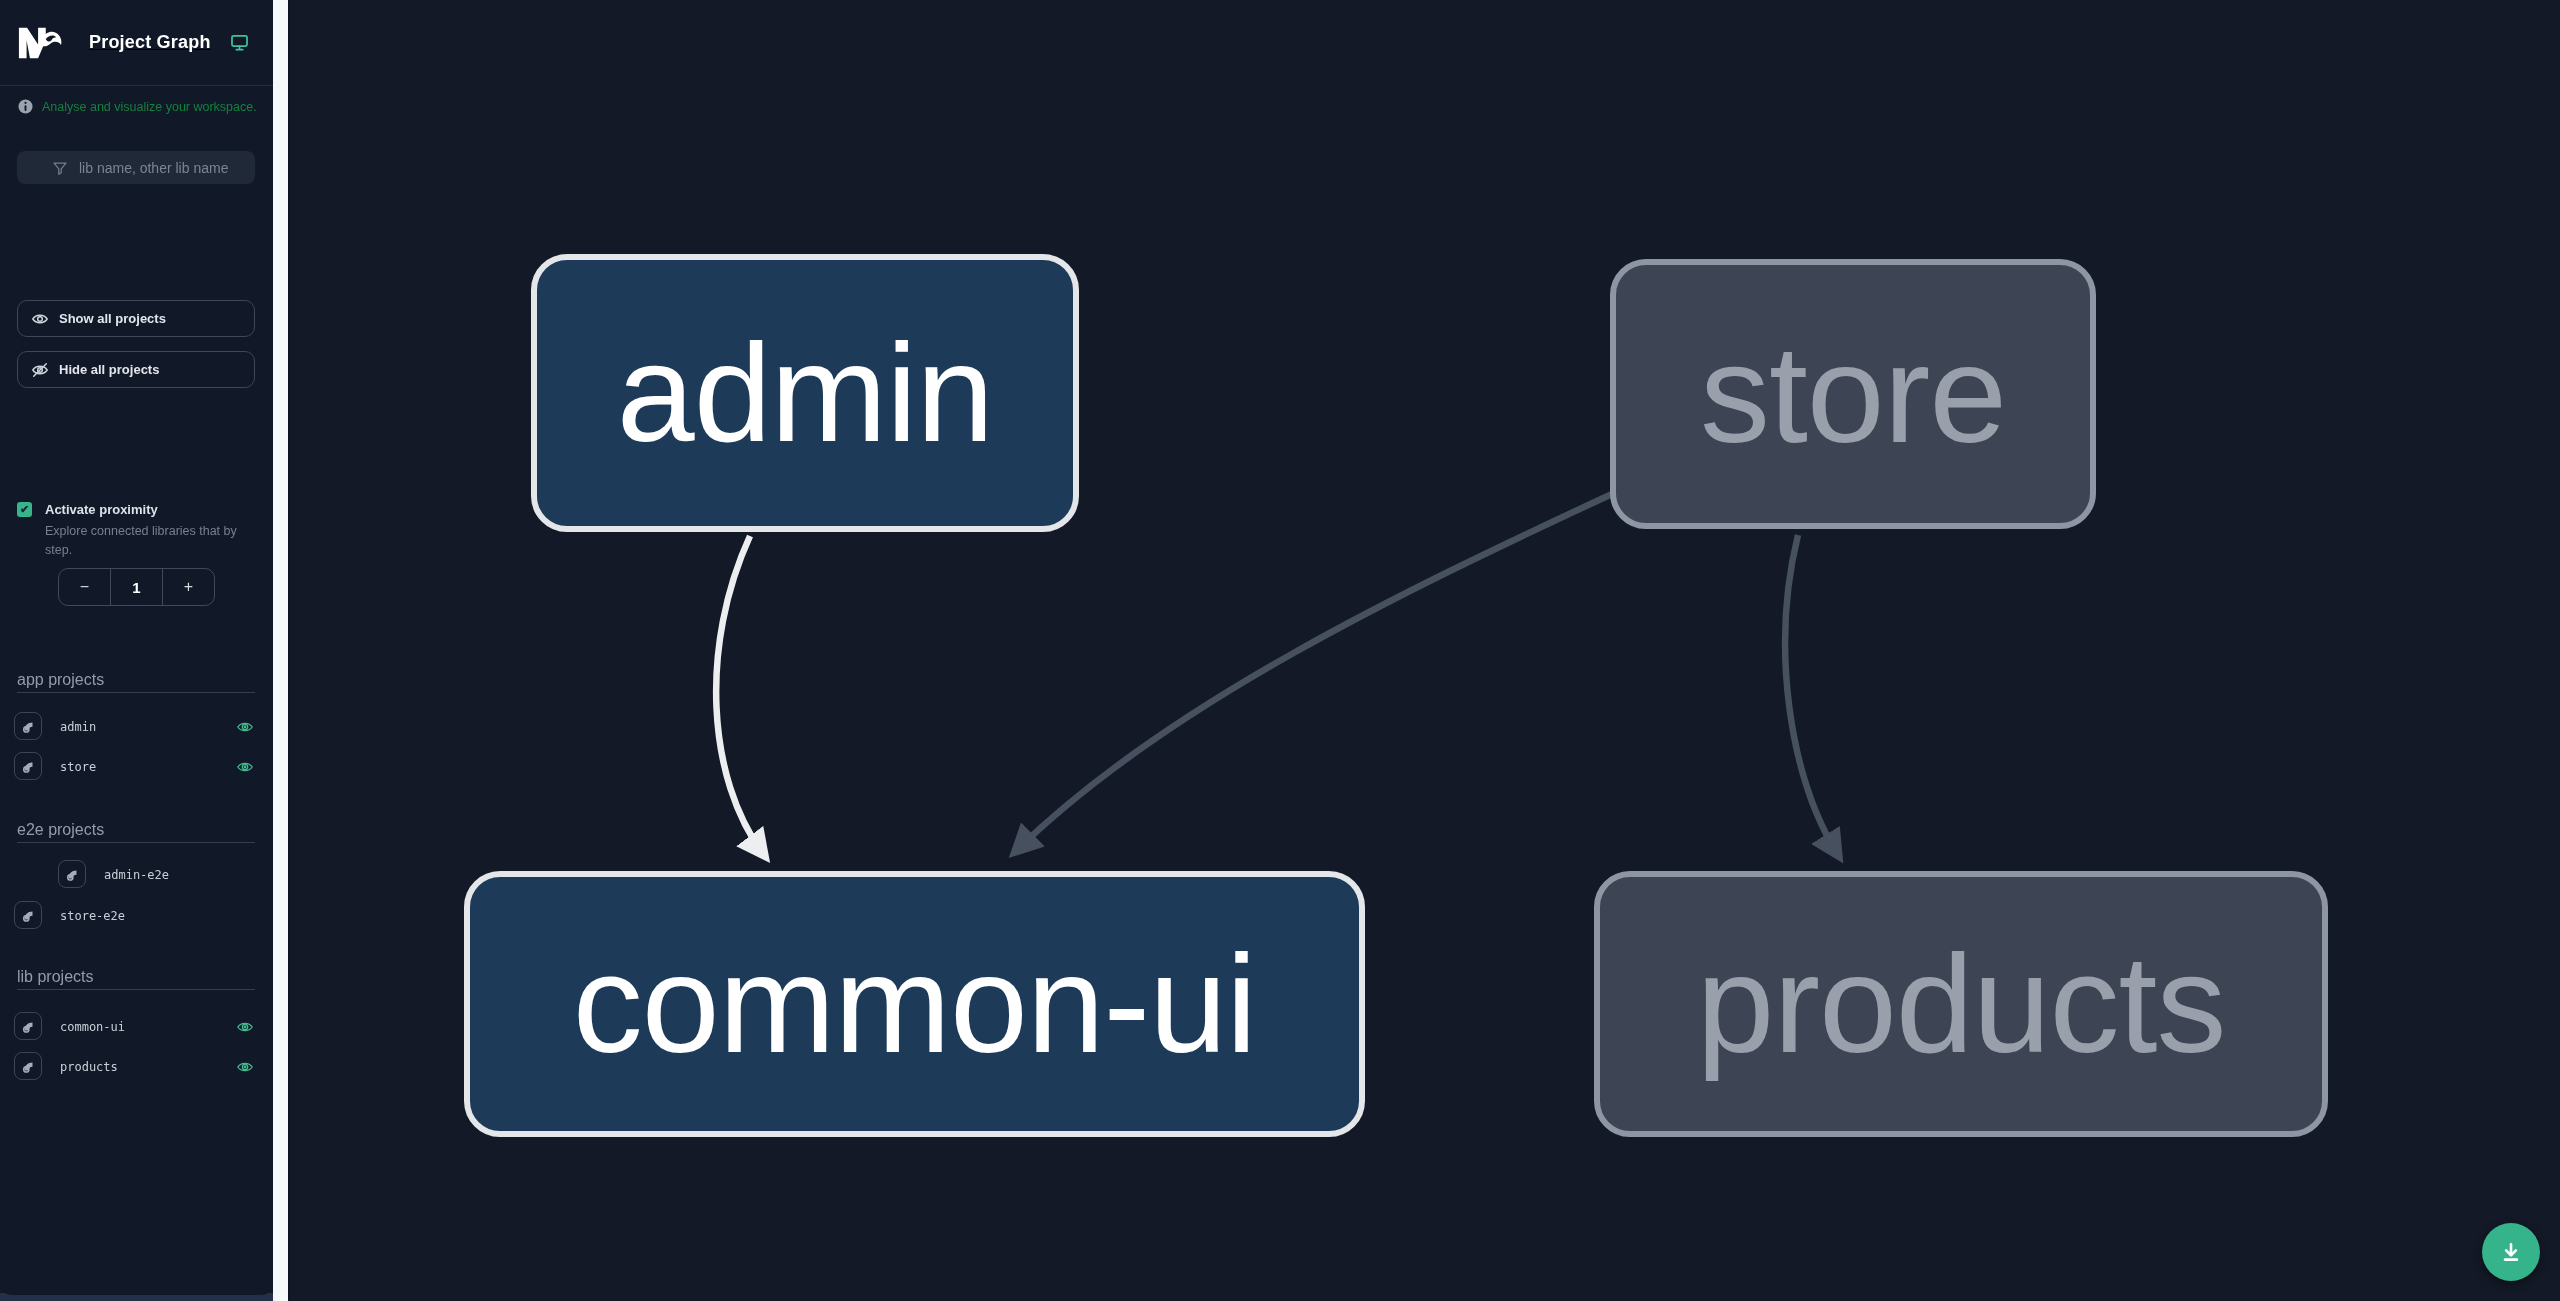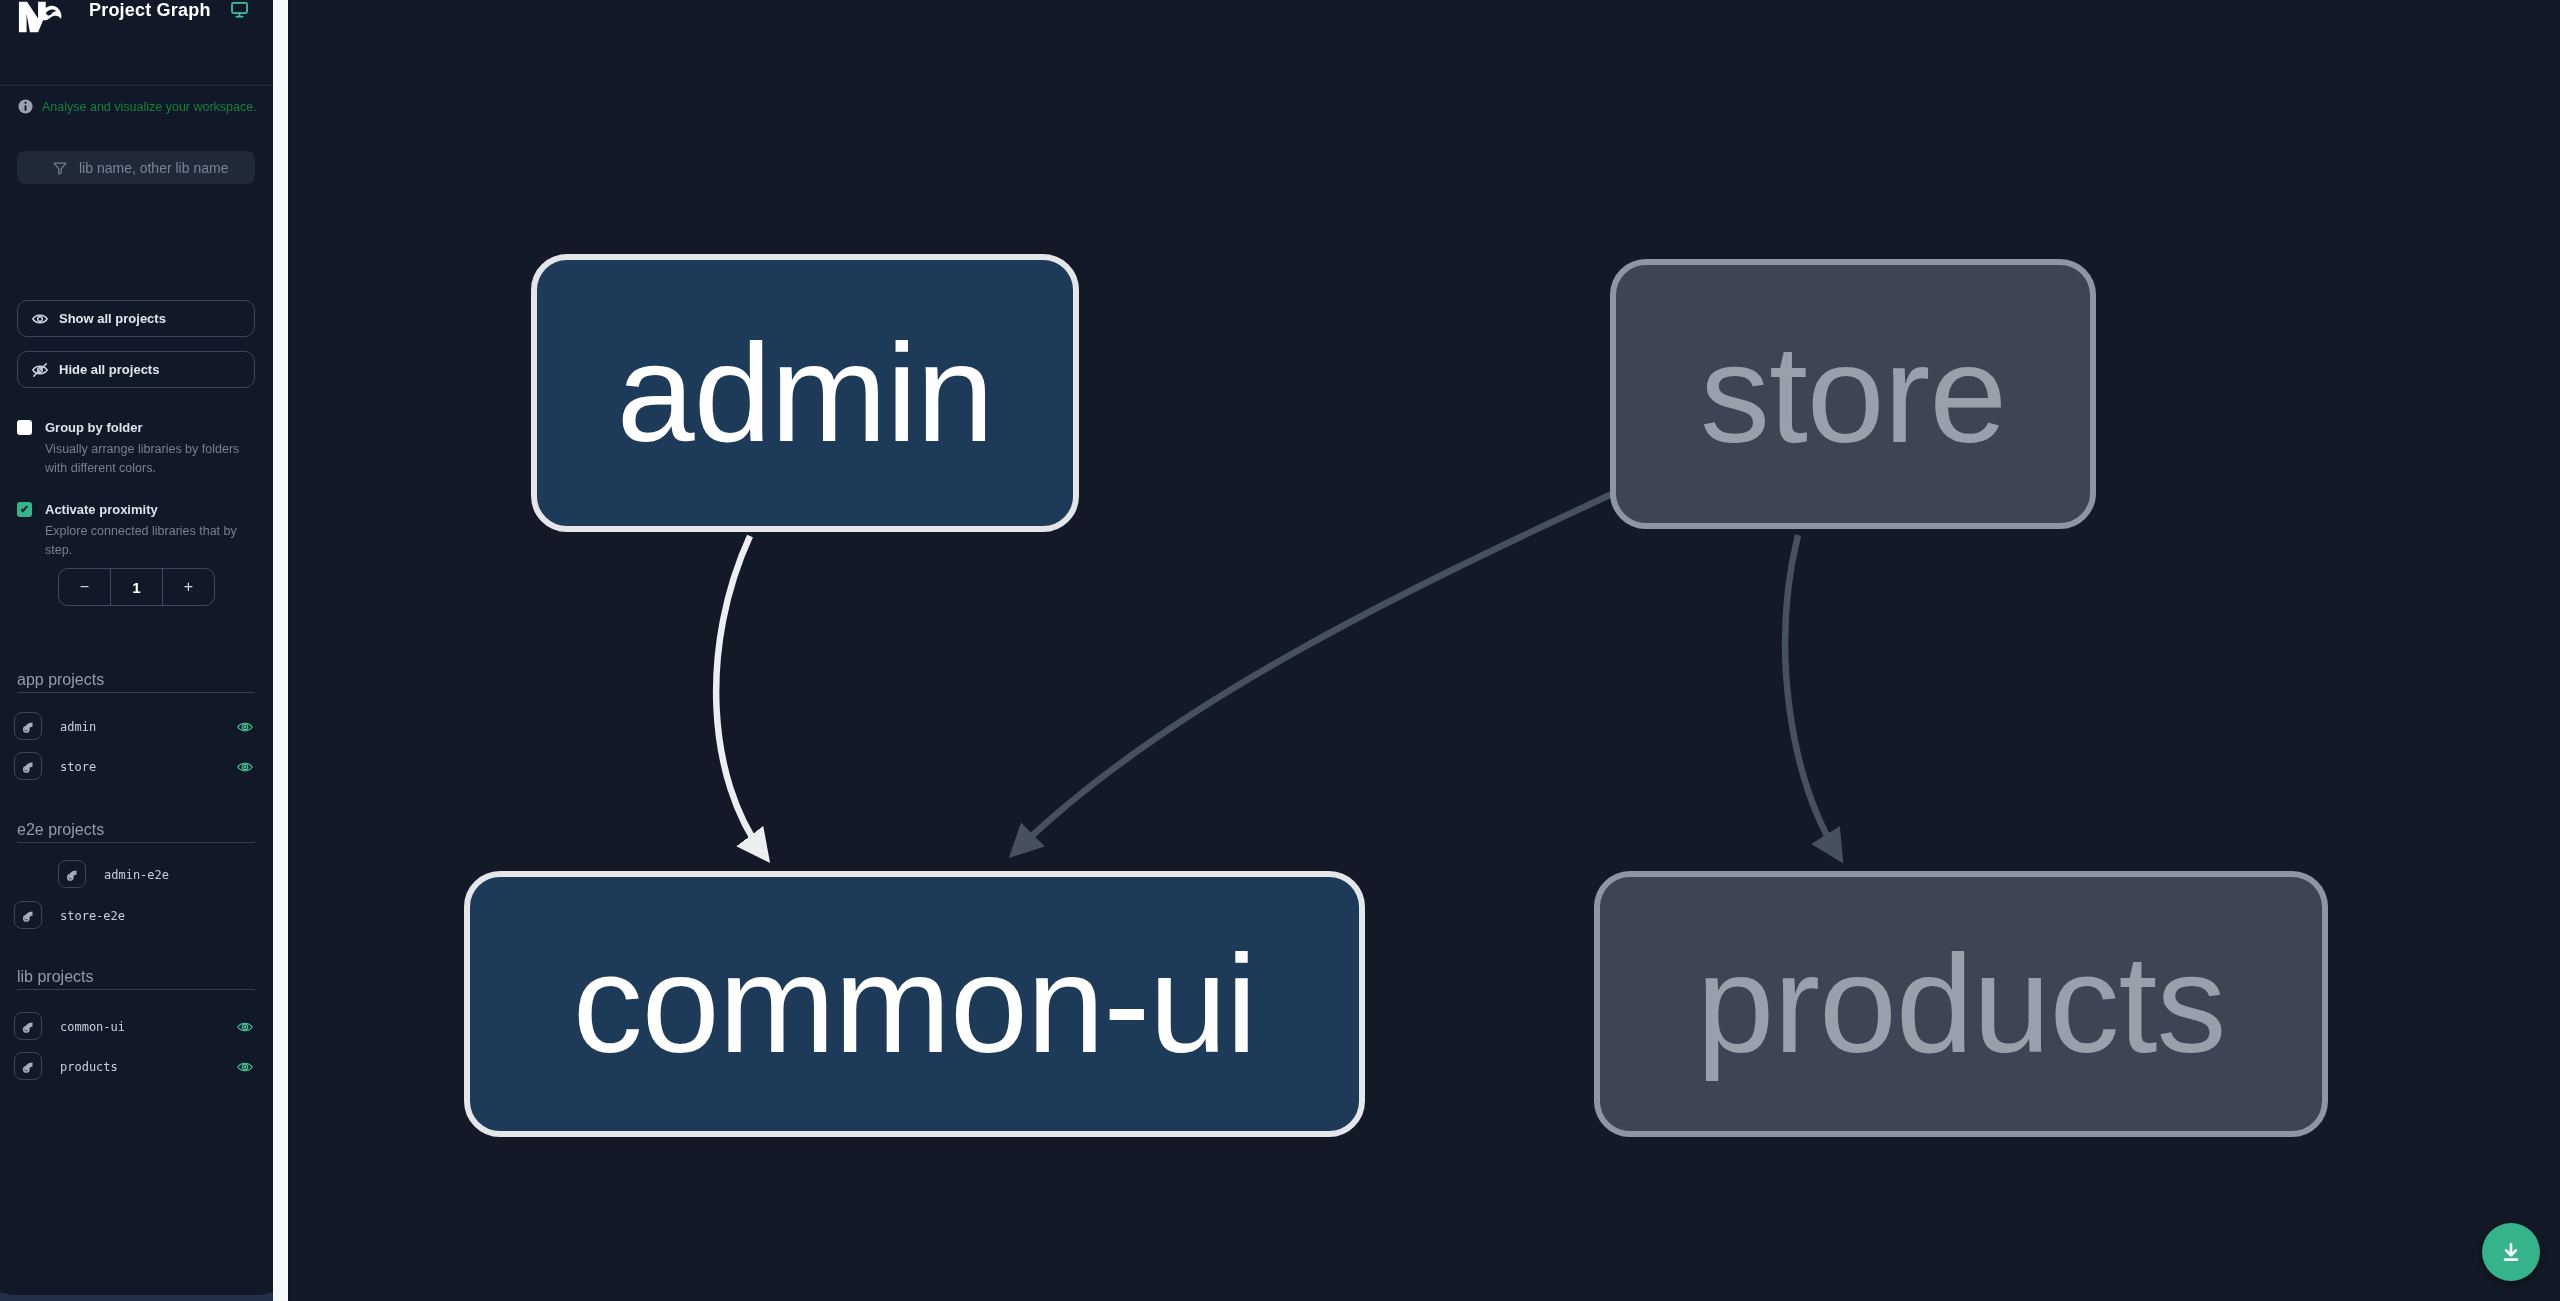--- a/index.html
+++ b/index.html
@@ -23,21 +23,21 @@
 
   
   #sidebar{position:absolute;left:0;top:0;width:273px;height:1295px;background:#111827;
            border-radius:0 0 12px 12px;z-index:5;}
   #sidebar-bottom-strip{position:absolute;left:0;top:1293px;width:273px;height:8px;
            background:#233049;z-index:4;}
   #scrollbar{position:absolute;left:273px;top:0;width:15px;height:1301px;background:#f7f8f9;
            border-right:2px solid #0d1320;z-index:6;cursor:pointer;}
 
   #sb-header{position:absolute;left:0;top:0;width:273px;height:86px;display:flex;
-           align-items:flex-start;border-bottom:1px solid #252f3f;box-sizing:border-box;}
+           align-items:center;border-bottom:1px solid #252f3f;box-sizing:border-box;text-decoration:underline;}
   #nx-logo{margin-left:17px;width:46px;height:34px;flex:none;}
   #app-title{margin-left:26px;font-size:18px;font-weight:700;color:#ffffff;letter-spacing:.2px;white-space:nowrap;}
   #monitor-icon{margin-left:19px;width:19px;height:19px;flex:none;}
 
   #info-row{position:absolute;left:18px;top:99px;display:flex;align-items:center;}
   #info-icon{width:15px;height:15px;flex:none;}
   #info-text{margin-left:9px;font-size:12.5px;color:#15803d;white-space:nowrap;}
 
   #search-box{position:absolute;left:17px;top:151px;width:238px;height:33px;background:#1f2938;
            border-radius:8px;display:flex;align-items:center;box-sizing:border-box;padding-left:25px;}
@@ -174,25 +174,20 @@
 
     <div class="sb-button" id="btn-hide-all">
       <svg class="btn-icon" viewBox="0 0 20 20" fill="none" stroke="currentColor" stroke-width="1.6" stroke-linejoin="round">
         <path d="M2 10 c3.6-5.6 12.4-5.6 16 0 c-3.6 5.6-12.4 5.6-16 0 z"></path>
         <circle cx="10" cy="10" r="2.6"></circle>
         <line x1="3" y1="17" x2="17" y2="3" stroke-linecap="round"></line>
       </svg>
       <span class="btn-label">Hide all projects</span>
     </div>
 
-    <div class="cb-row" id="cb-group">
-      <span class="cb-box cb-white"></span>
-      <div class="cb-label">Group by folder</div>
-      <div class="cb-desc">Visually arrange libraries by folders with different colors.</div>
-    </div>
 
     <div class="cb-row" id="cb-proximity">
       <span class="cb-box cb-teal">✔</span>
       <div class="cb-label">Activate proximity</div>
       <div class="cb-desc">Explore connected libraries that by step.</div>
     </div>
 
     <div id="stepper">
       <div class="step-cell">−</div>
       <div class="step-cell value">1</div>

